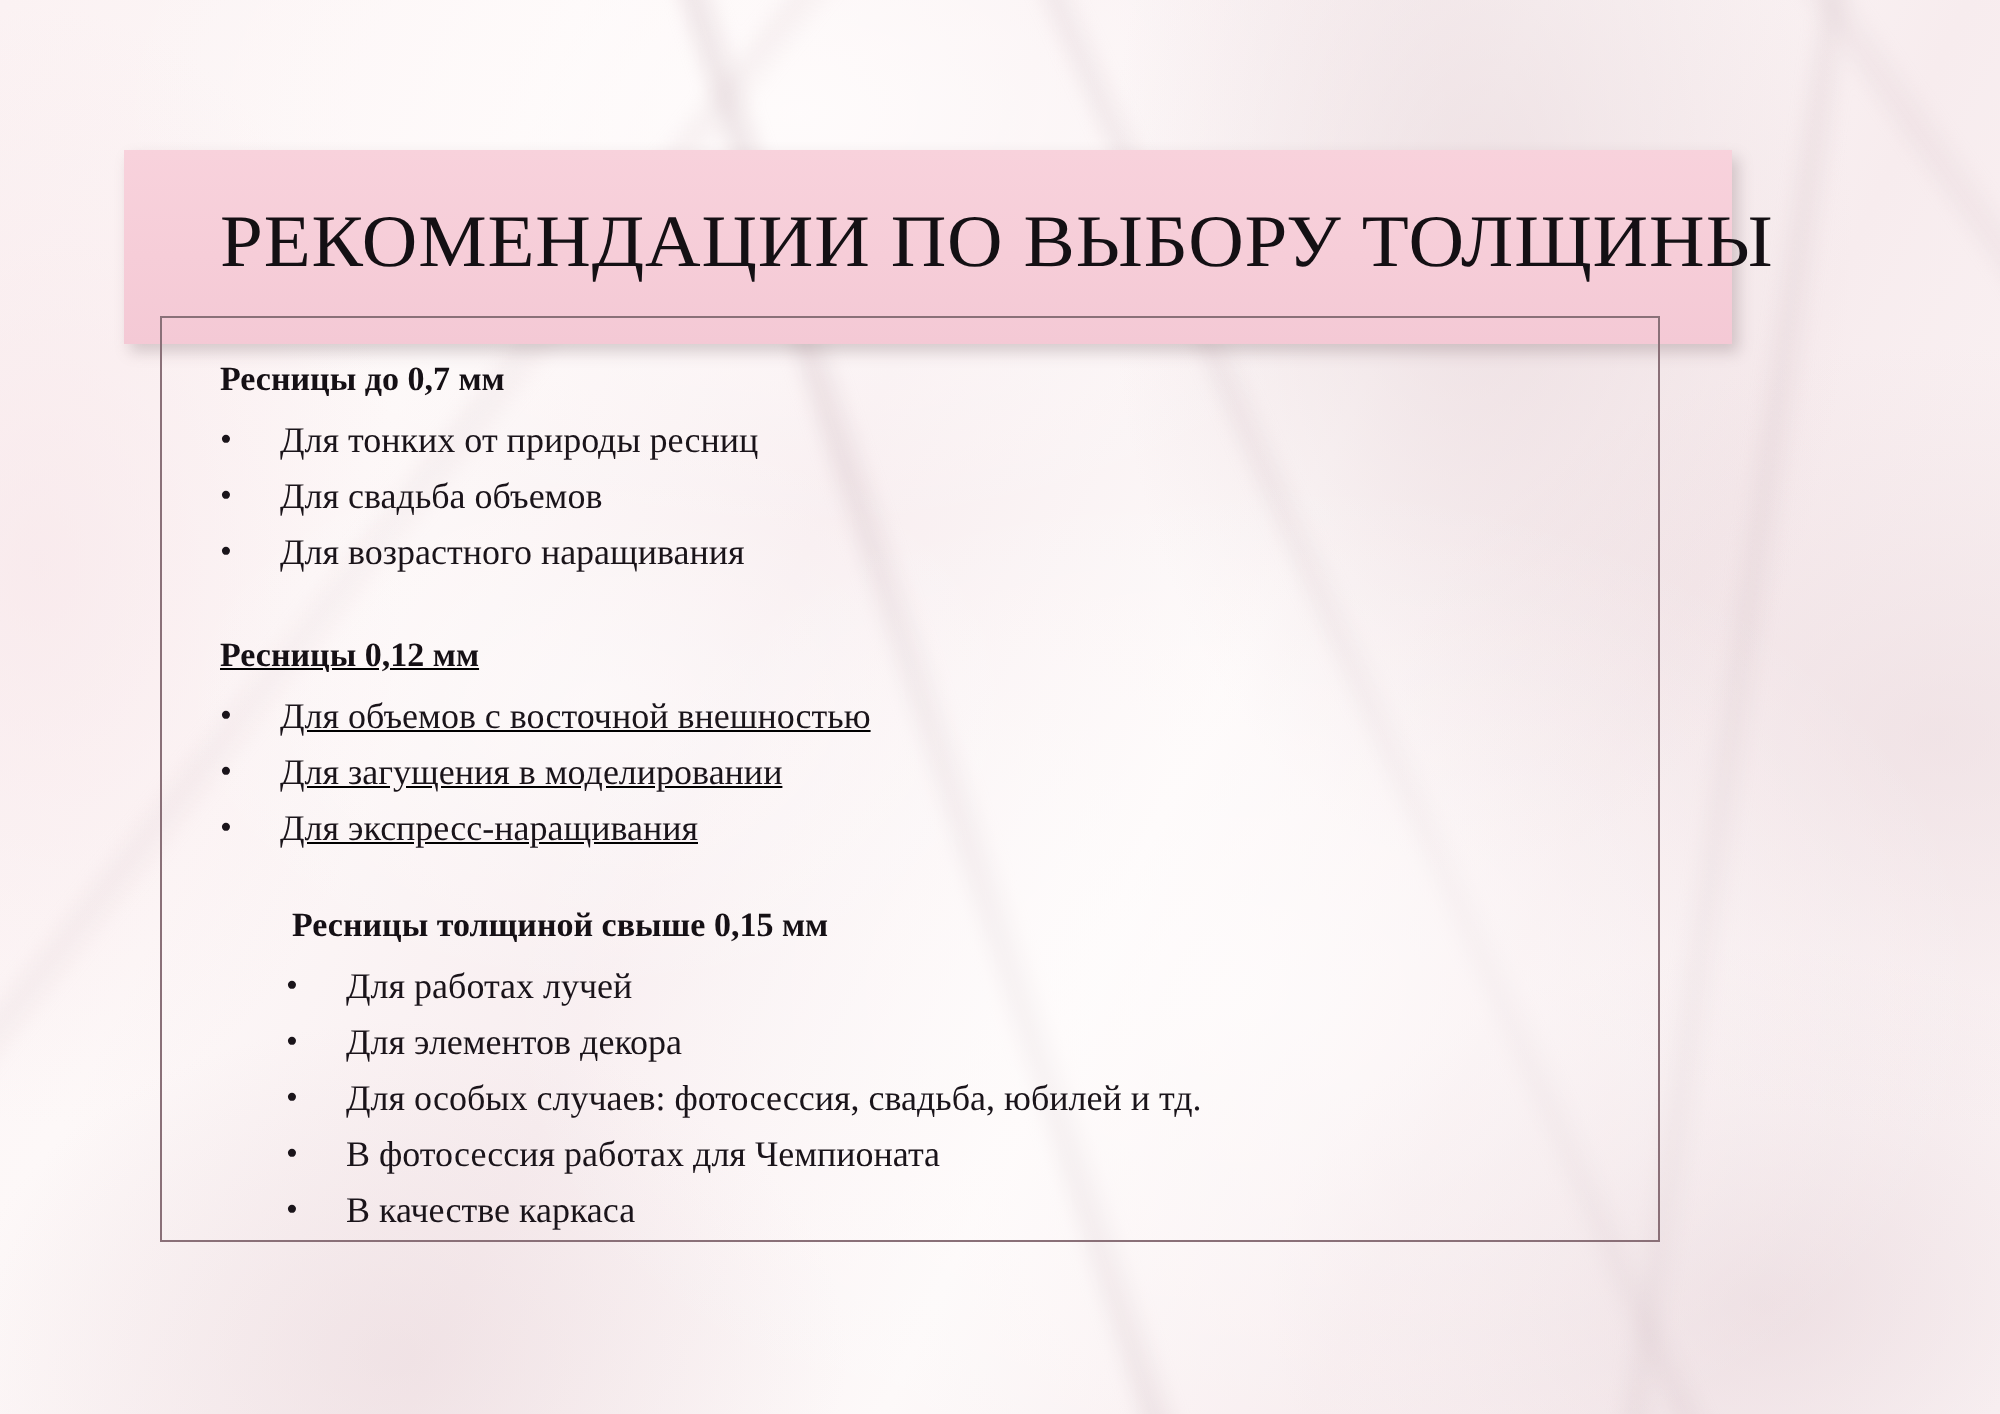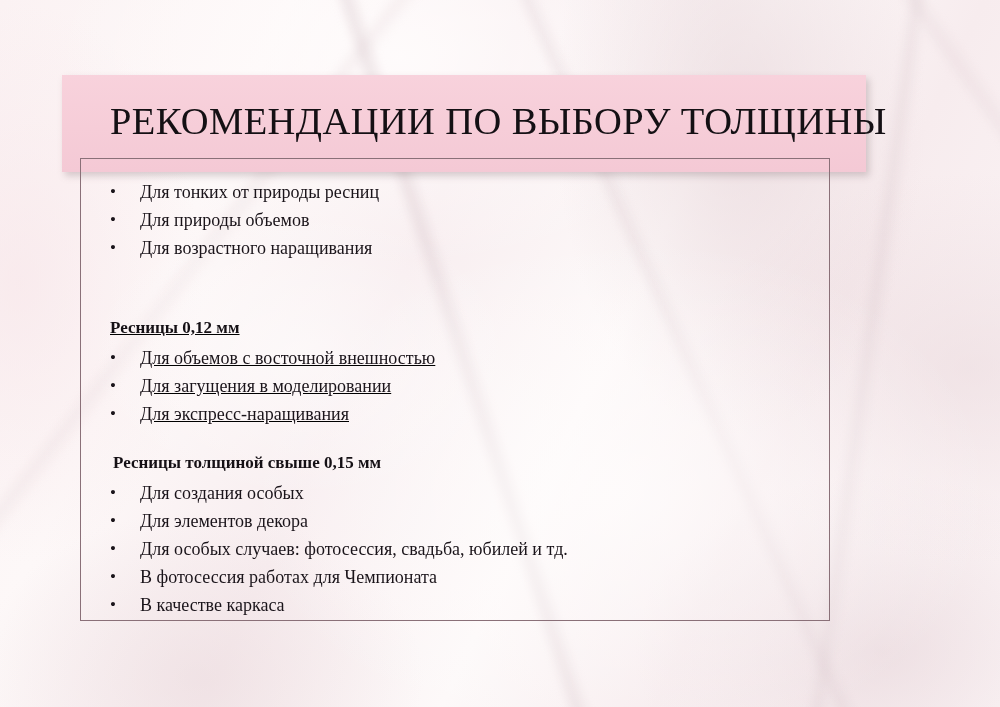--- a/index.html
+++ b/index.html
@@ -101,21 +101,21 @@
     height: 463px;
   }
 
   .section {
     position: absolute;
     left: 0;
     width: 750px;
   }
   .section-1 { top: 20px; }
   .section-2 { top: 158px; text-decoration: underline; }
-  .section-3 { top: 293px; }
+  .section-3 { top: 293px; padding-left: 33px; }
 
   .sec-heading {
     font-family: "Liberation Serif", "DejaVu Serif", serif;
     font-weight: bold;
     font-size: 17px;
     line-height: 23px;
     color: #151015;
     padding-left: 30px;
     margin-bottom: 5px;
     white-space: nowrap;
@@ -164,28 +164,29 @@
 
   <div class="title-banner"></div>
 
   <div class="title-text">РЕКОМЕНДАЦИИ ПО ВЫБОРУ ТОЛЩИНЫ</div>
 
   <div class="content-frame"></div>
 
   <div class="body-area">
 
     <div class="section section-1">
+      <div class="sec-heading">Ресницы до 0,7 мм</div>
       <ul class="bullets">
         <li class="bullet-row">
           <span class="bullet-dot">•</span>
           <span class="bullet-text">Для тонких от природы ресниц</span>
         </li>
         <li class="bullet-row">
           <span class="bullet-dot">•</span>
-          <span class="bullet-text">Для природы объемов</span>
+          <span class="bullet-text">Для свадьба объемов</span>
         </li>
         <li class="bullet-row">
           <span class="bullet-dot">•</span>
           <span class="bullet-text">Для возрастного наращивания</span>
         </li>
       </ul>
     </div>
 
     <div class="section section-2">
       <div class="sec-heading">Ресницы 0,12 мм</div>
@@ -203,21 +204,21 @@
           <span class="bullet-text">Для экспресс-наращивания</span>
         </li>
       </ul>
     </div>
 
     <div class="section section-3">
       <div class="sec-heading indented">Ресницы толщиной свыше 0,15 мм</div>
       <ul class="bullets">
         <li class="bullet-row">
           <span class="bullet-dot">•</span>
-          <span class="bullet-text">Для создания особых</span>
+          <span class="bullet-text">Для работах лучей</span>
         </li>
         <li class="bullet-row">
           <span class="bullet-dot">•</span>
           <span class="bullet-text">Для элементов декора</span>
         </li>
         <li class="bullet-row">
           <span class="bullet-dot">•</span>
           <span class="bullet-text">Для особых случаев: фотосессия, свадьба, юбилей и тд.</span>
         </li>
         <li class="bullet-row">

